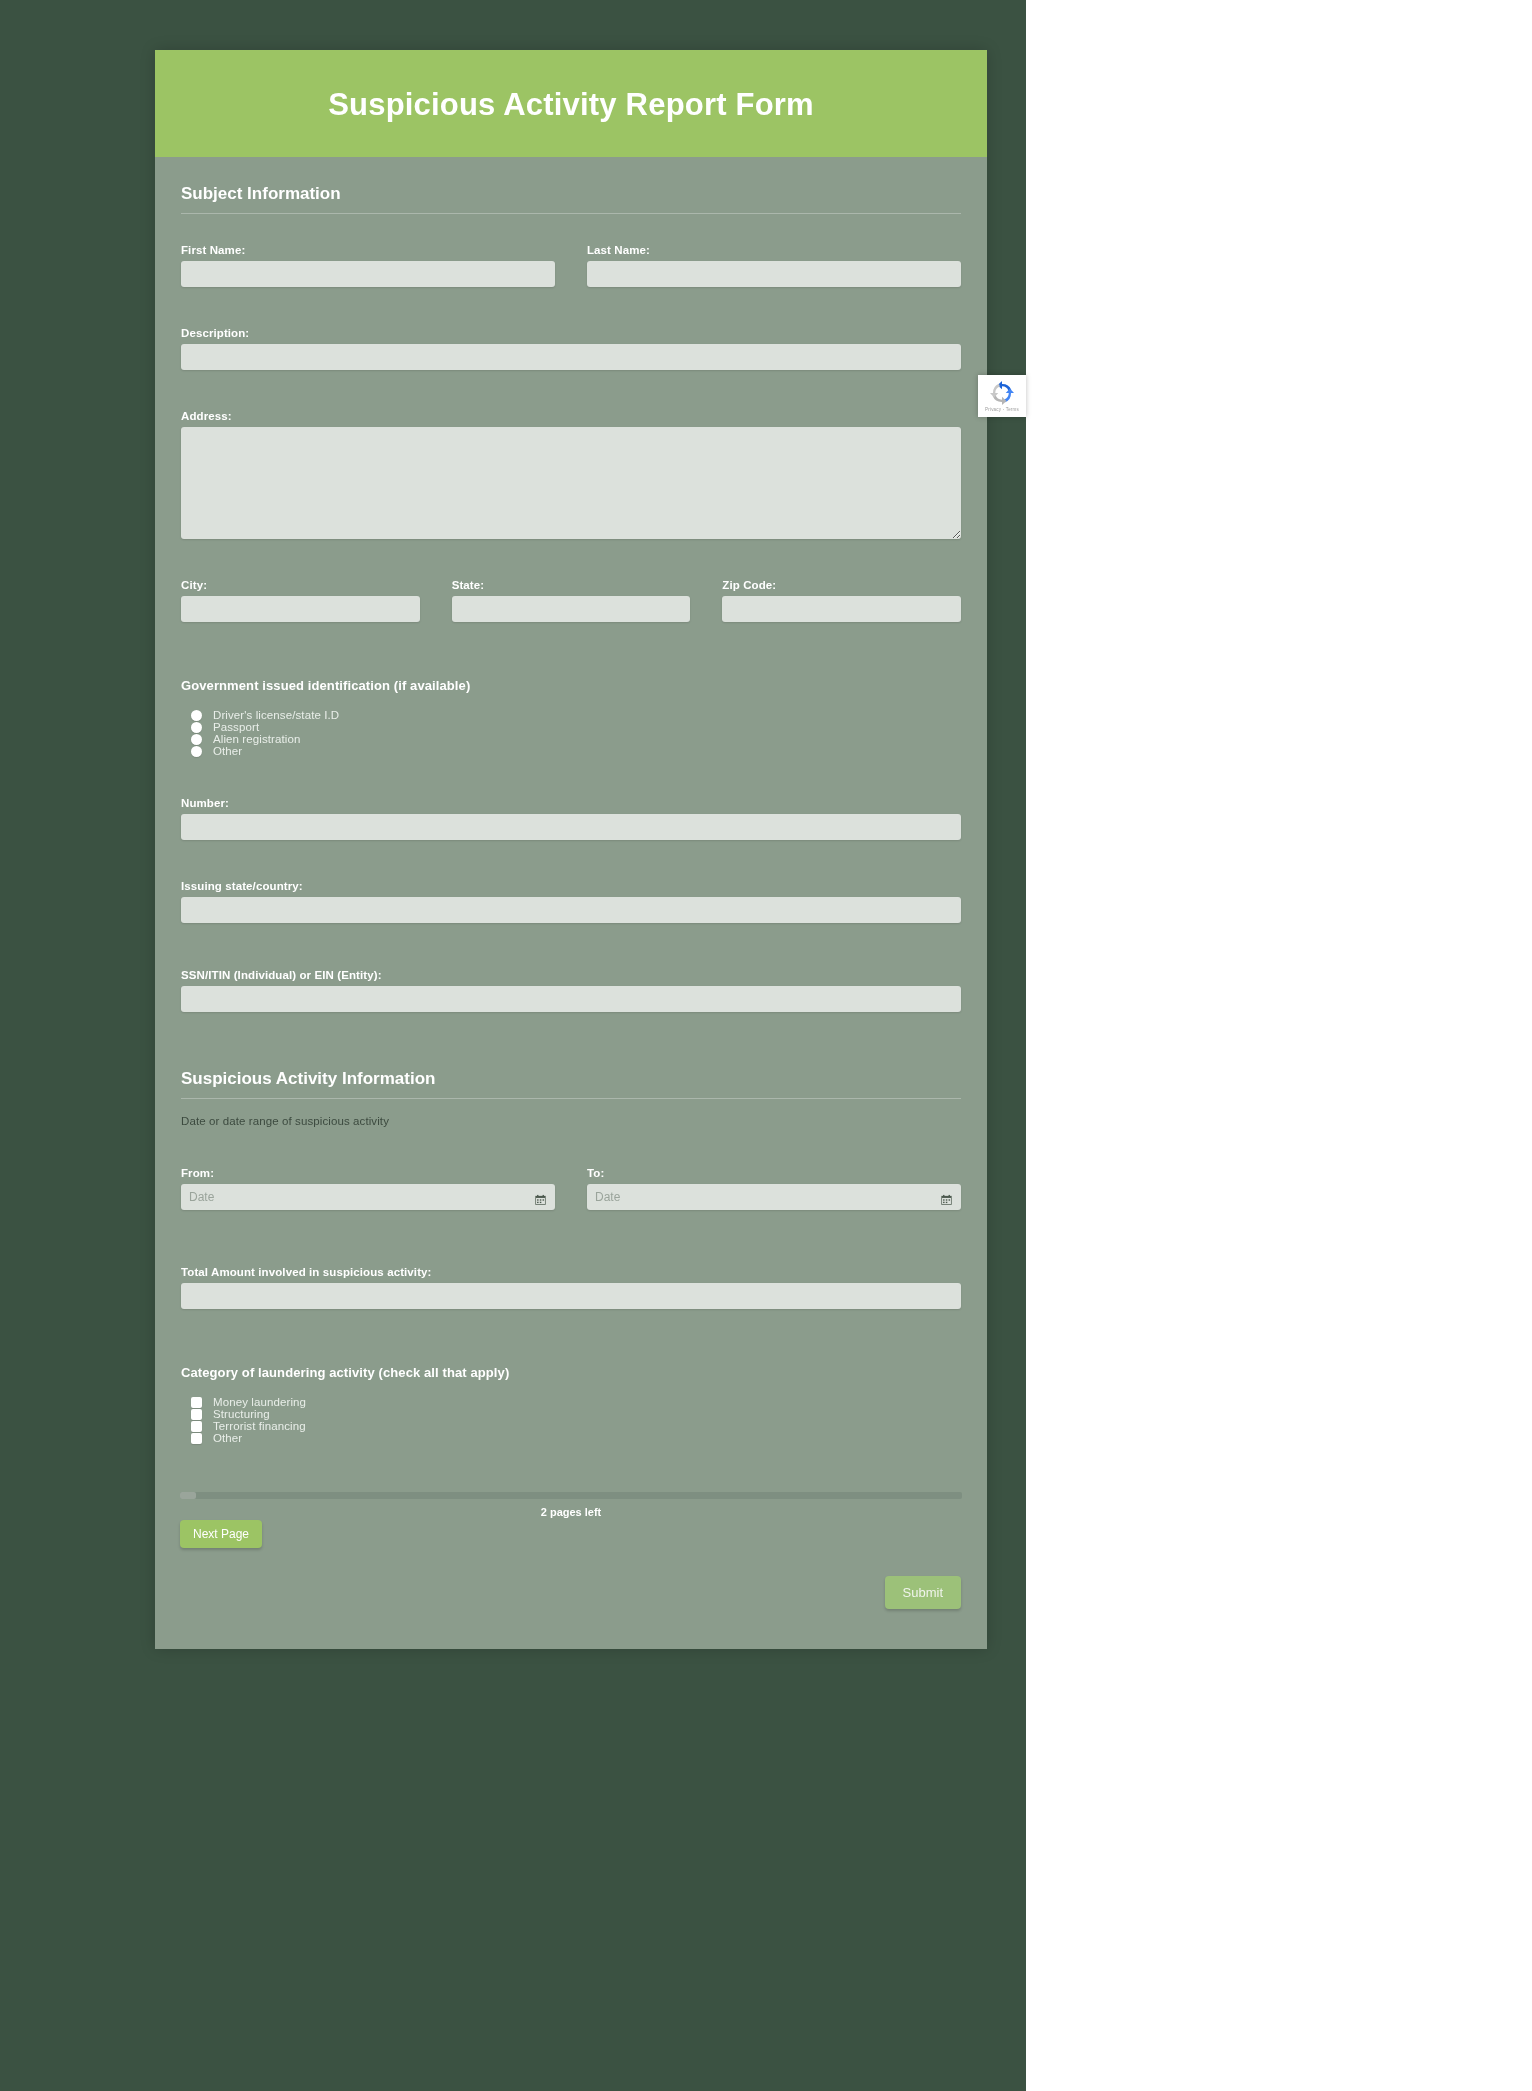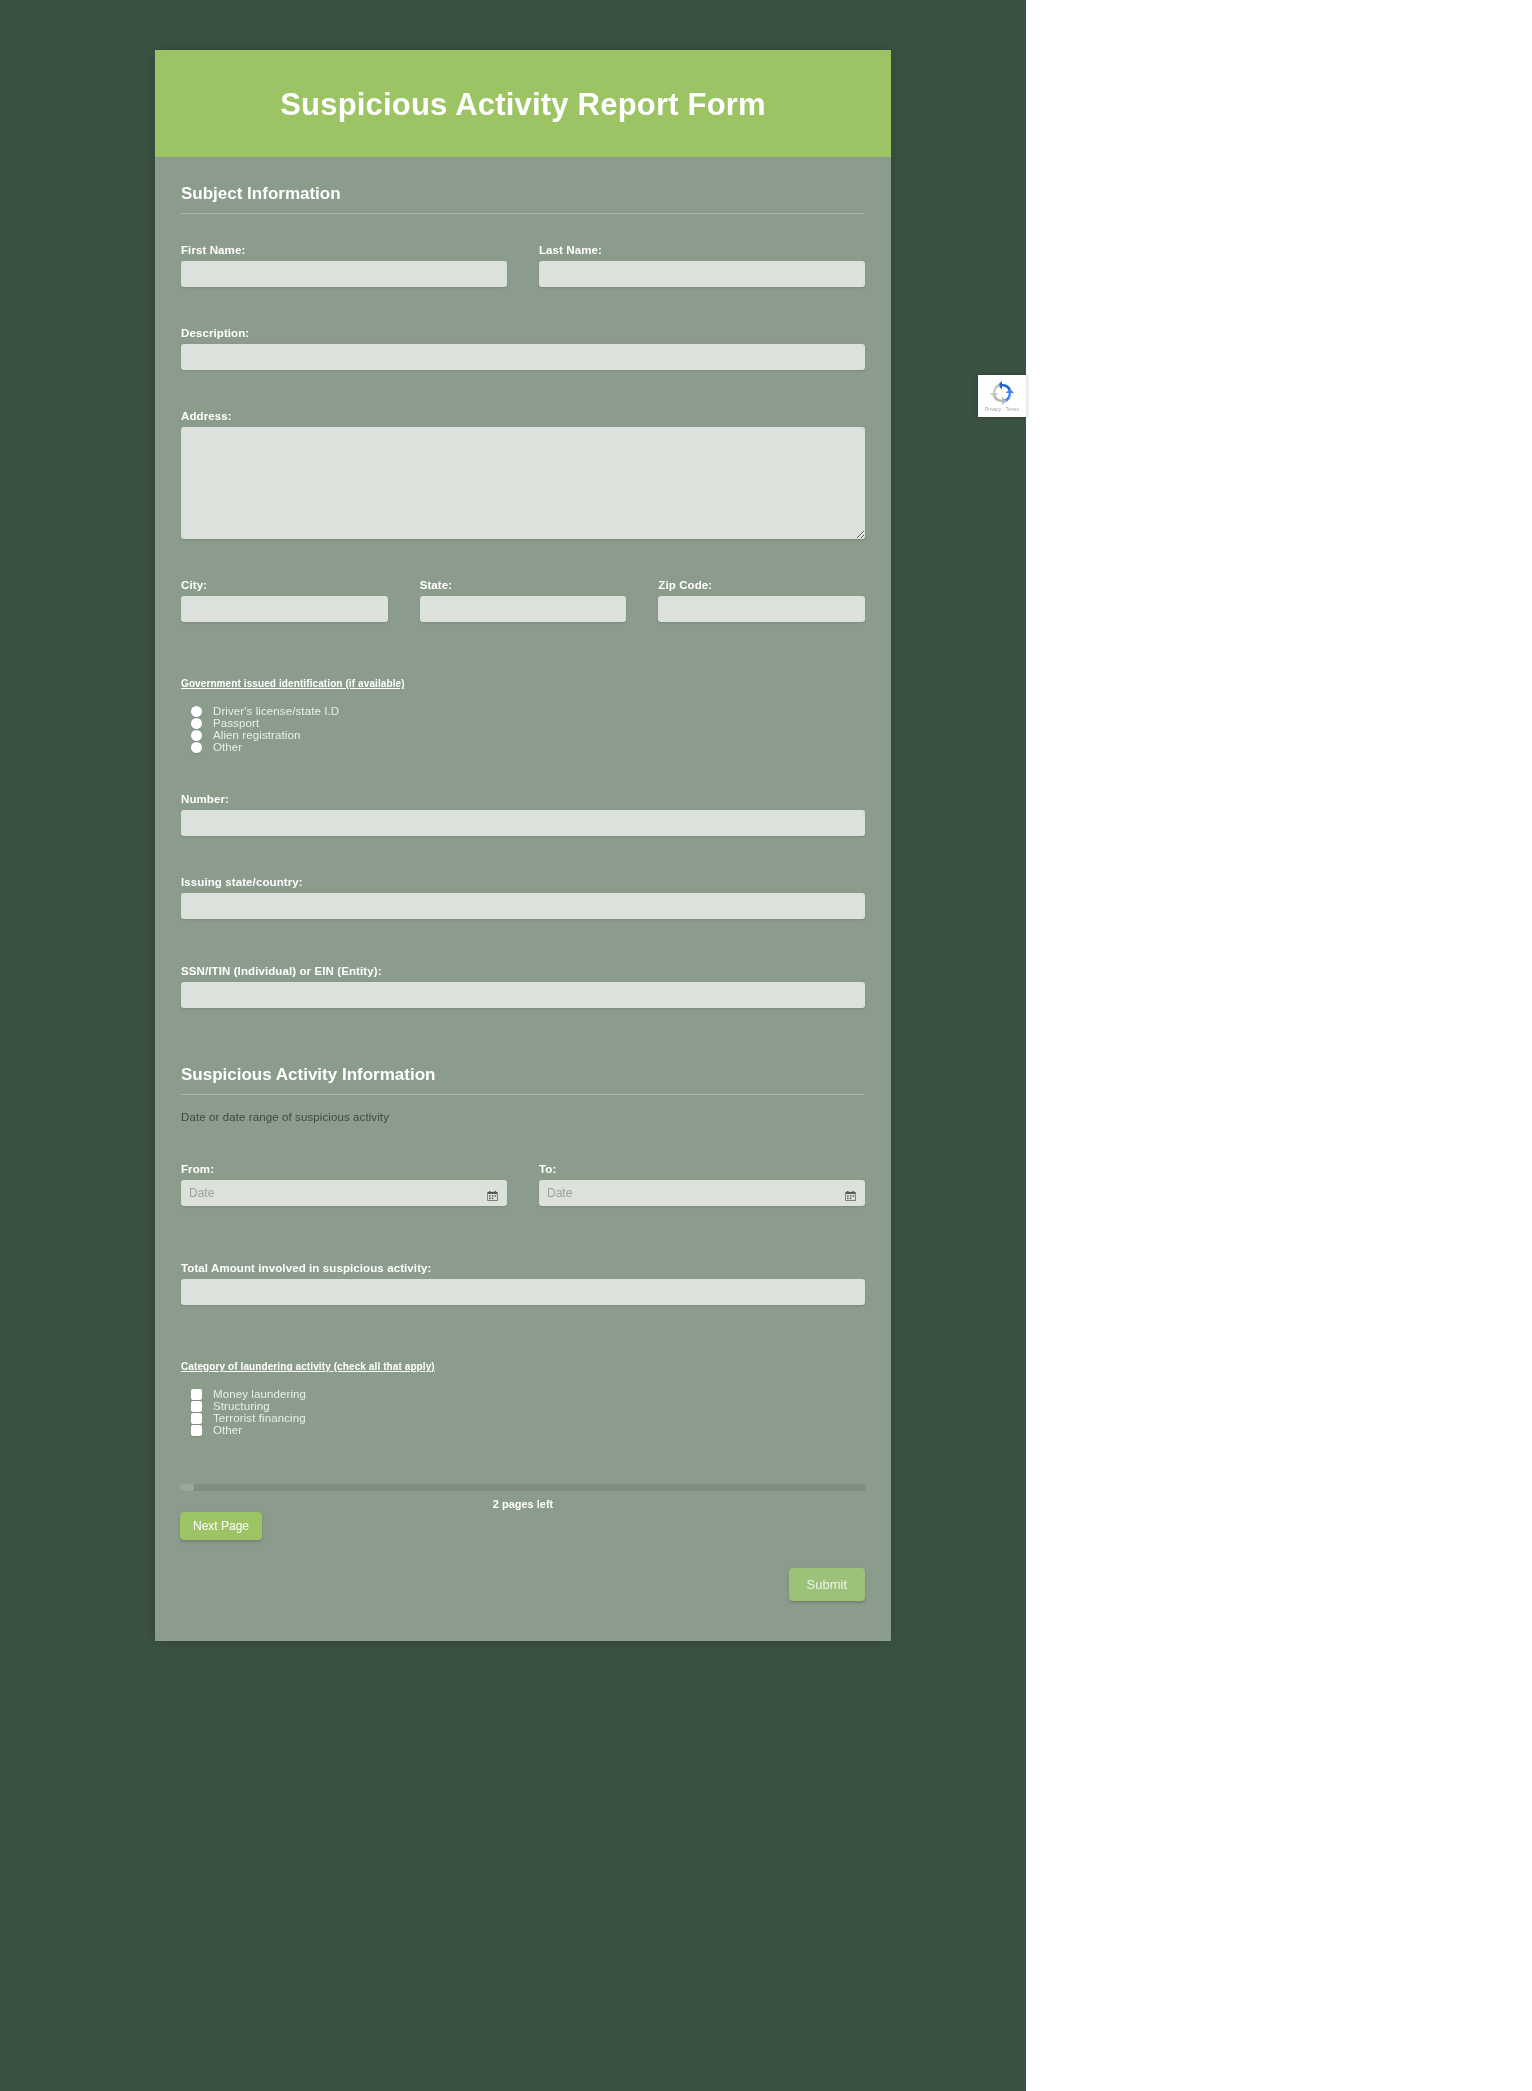--- a/index.html
+++ b/index.html
@@ -28,21 +28,21 @@
     left: 0;
     top: 0;
     width: 1026px;
     height: 2091px;
     background: #3b5242;
   }
   .form-card {
     position: absolute;
     left: 155px;
     top: 50px;
-    width: 736px;
+    width: 832px;
     background: transparent;
     box-shadow: 0 0 14px rgba(0,0,0,0.18);
   }
   .form-header {
     background: #9cc464;
     padding: 36px 24px 34px 24px;
     text-align: center;
   }
   .form-title {
     color: #ffffff;
@@ -159,25 +159,24 @@
     flex: none;
     box-shadow: 0 1px 1px rgba(0,0,0,0.12);
   }
   .opt-label {
     color: #e9eee9;
     font-size: 11.5px;
     letter-spacing: 0.1px;
   }
   .group-label {
     color: #ffffff;
-    font-size: 10px;
+    font-size: 13px;
     font-weight: bold;
     display: block;
     letter-spacing: 0.1px;
-    text-decoration: underline;
   }
   .footer-area {
     padding: 0 25px;
   }
   .progress-track {
     position: relative;
     height: 7px;
     background: #7e8f81;
     border-radius: 2px;
     margin-top: 8px;

